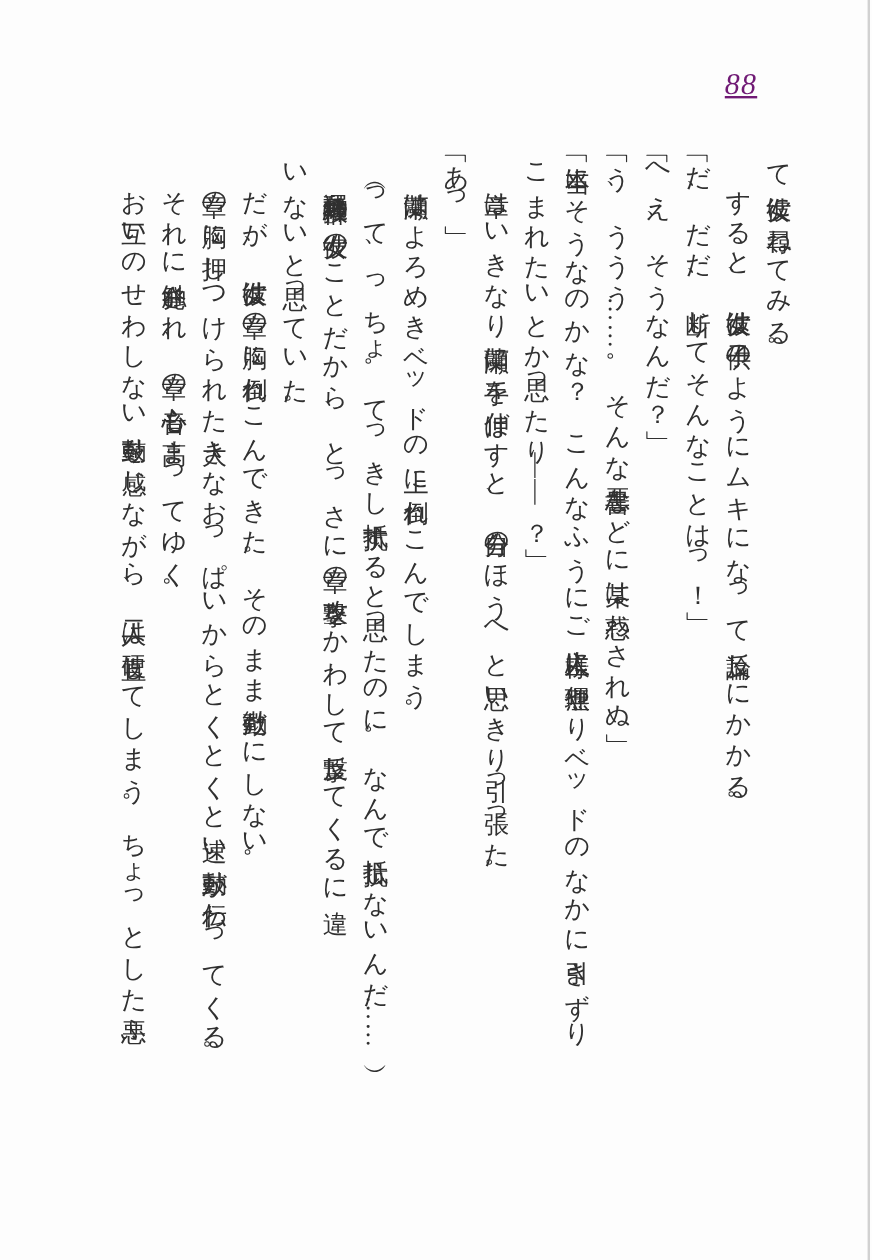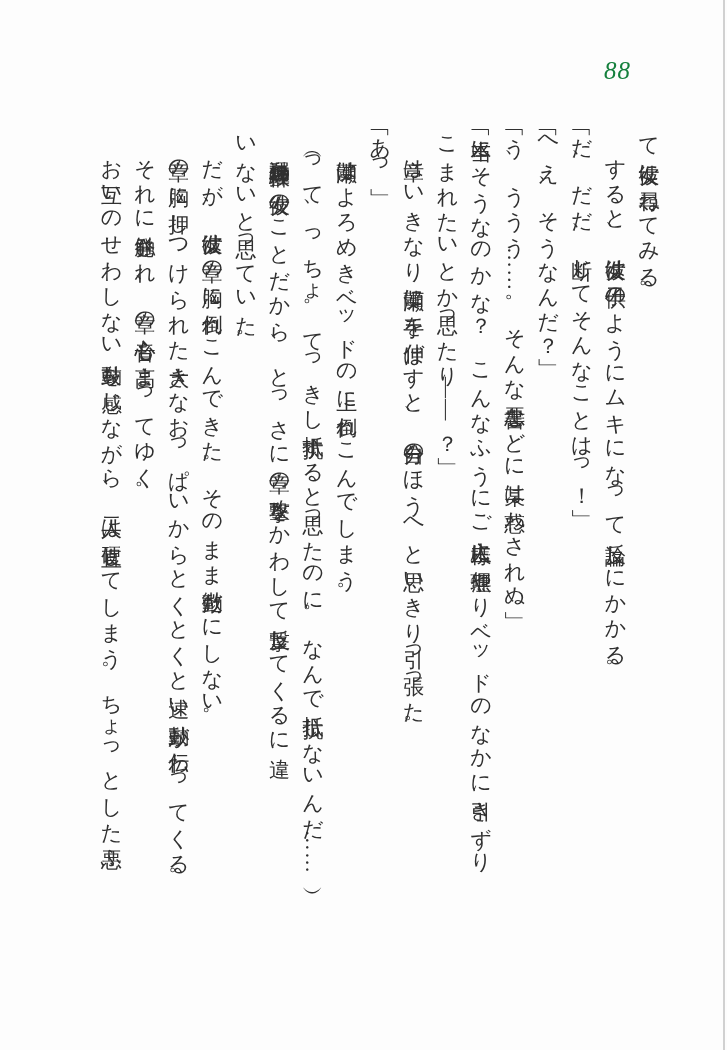--- a/index.html
+++ b/index.html
@@ -24,22 +24,23 @@
     height: 100%;
     background: #c9c9c9;
     opacity: 0.85;
   }
   .page-number {
     position: absolute;
     top: 57px;
     left: 604px;
     font-size: 25px;
     font-style: italic;
-    color: #15803d;
+    color: #701a75;
     letter-spacing: 1px;
+    text-decoration: underline;
   }
   
   .page-text {
     position: absolute;
     top: 122px;
     right: 62px;
     width: 575px;
     height: 854px;
     writing-mode: vertical-rl;
     text-orientation: mixed;

